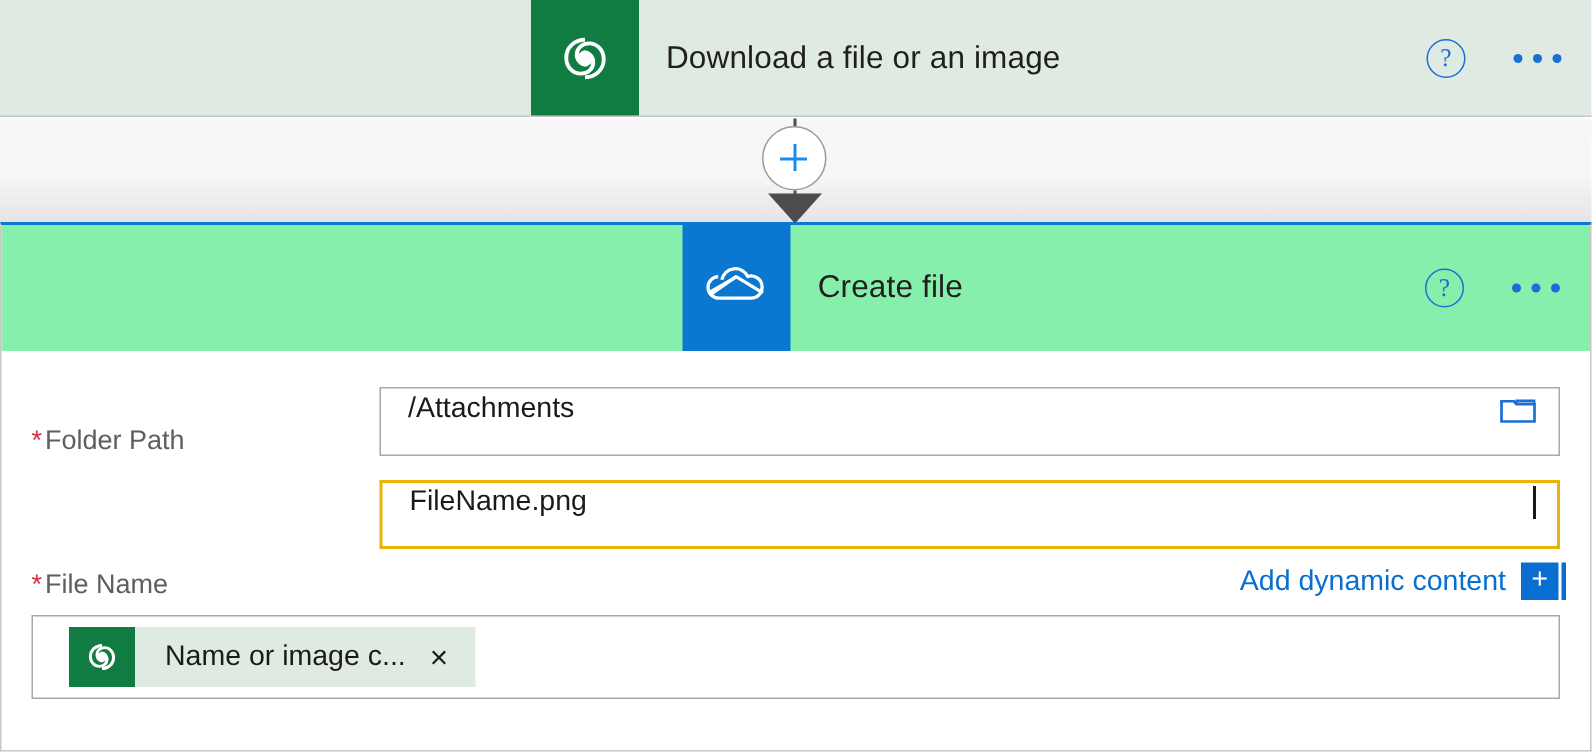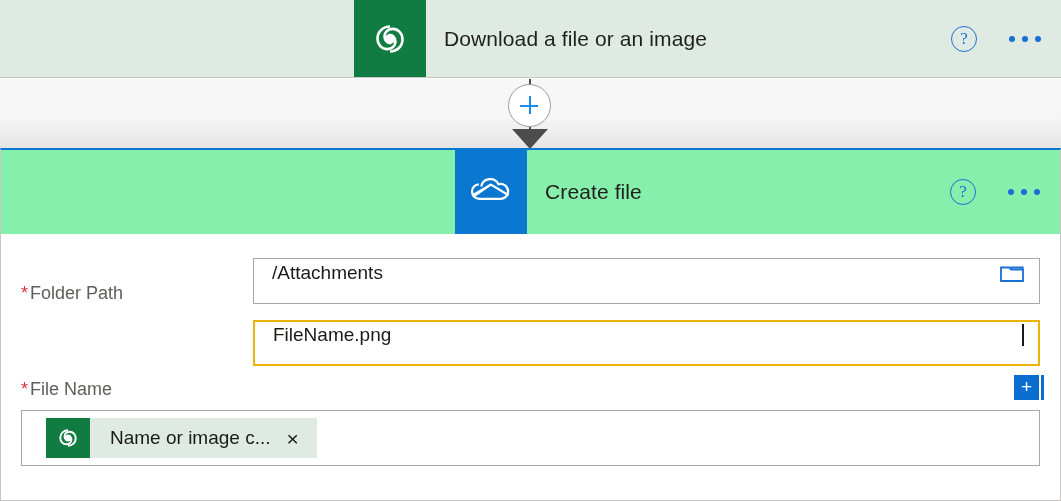--- a/index.html
+++ b/index.html
@@ -391,20 +391,21 @@
       <div class="field-label">
         <span class="req-star">*</span><span>File Name</span>
       </div>
       <div class="field-control">
         <div class="text-input focused">
           <span class="val">FileName.png</span>
             <span class="caret"></span>
         </div>
 
         <div class="dyn-link-row">
+          <span class="dyn-link">Add dynamic content</span>
           <span class="dyn-plus-btn">+</span>
         </div>
       </div>
     </div>
 
     <div class="form-row" style="margin-top:10px;">
       <div class="field-control">
         <div class="token-box">
           <div class="token-chip">
             <span class="token-icon">

